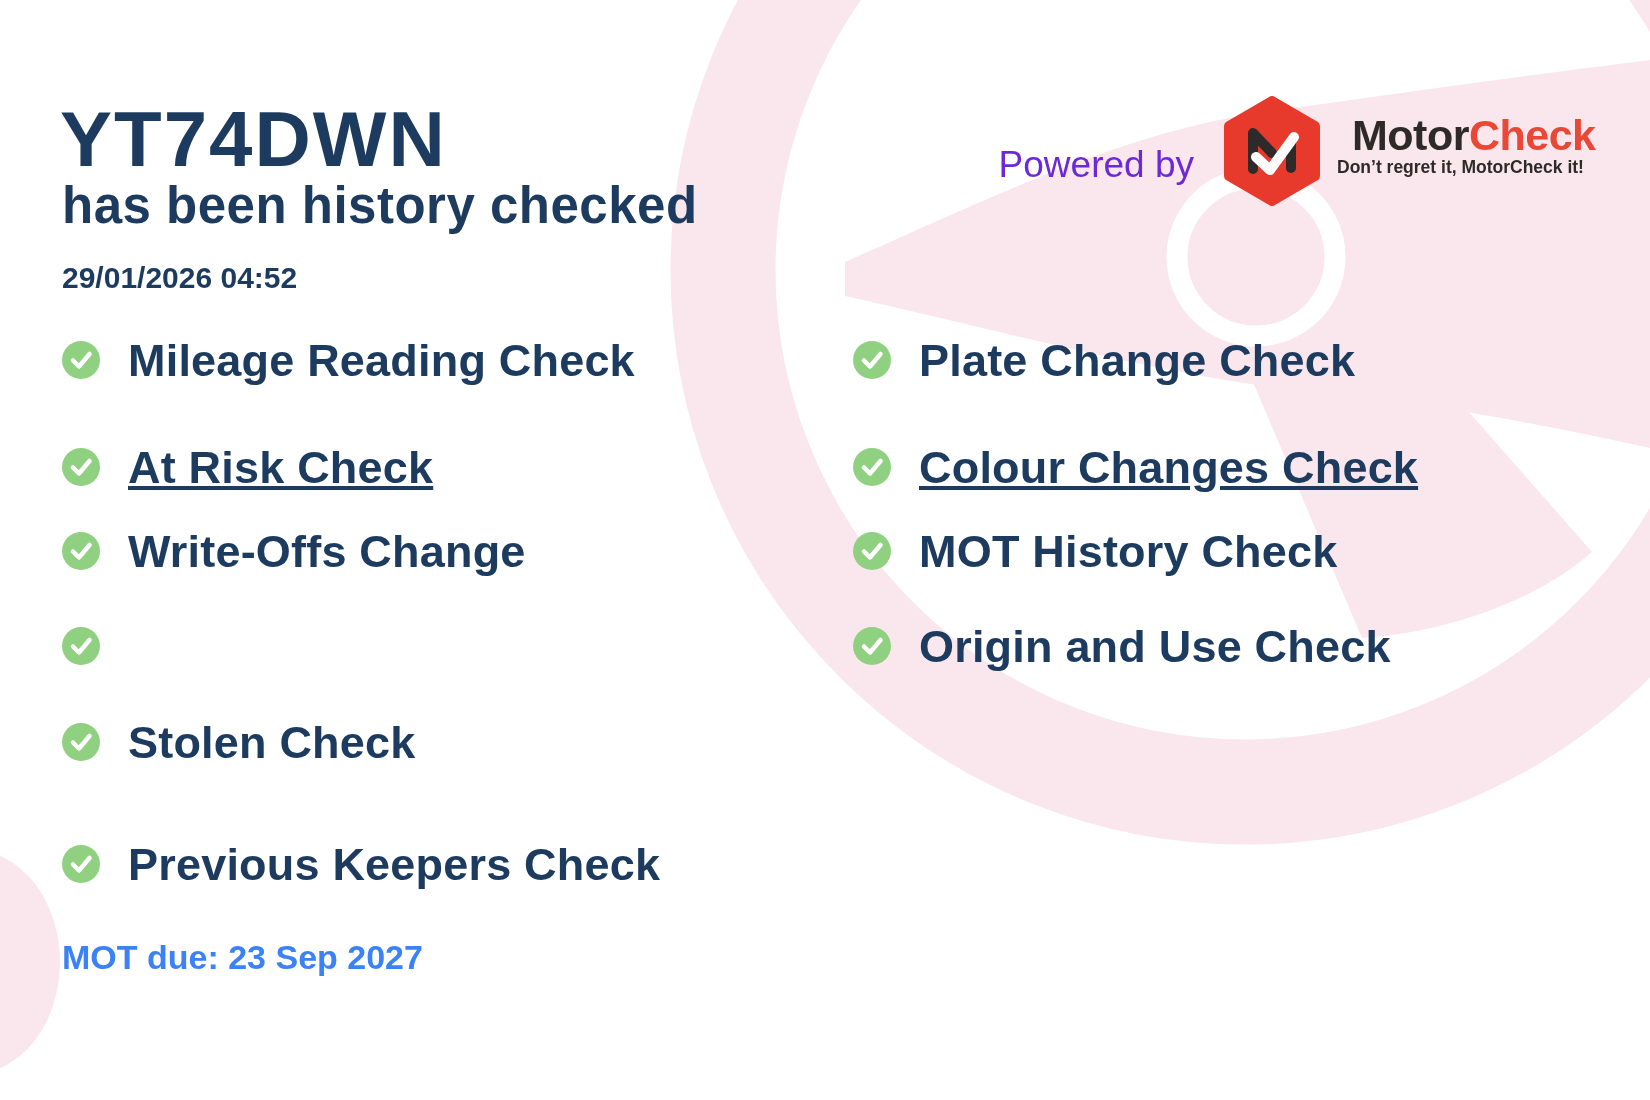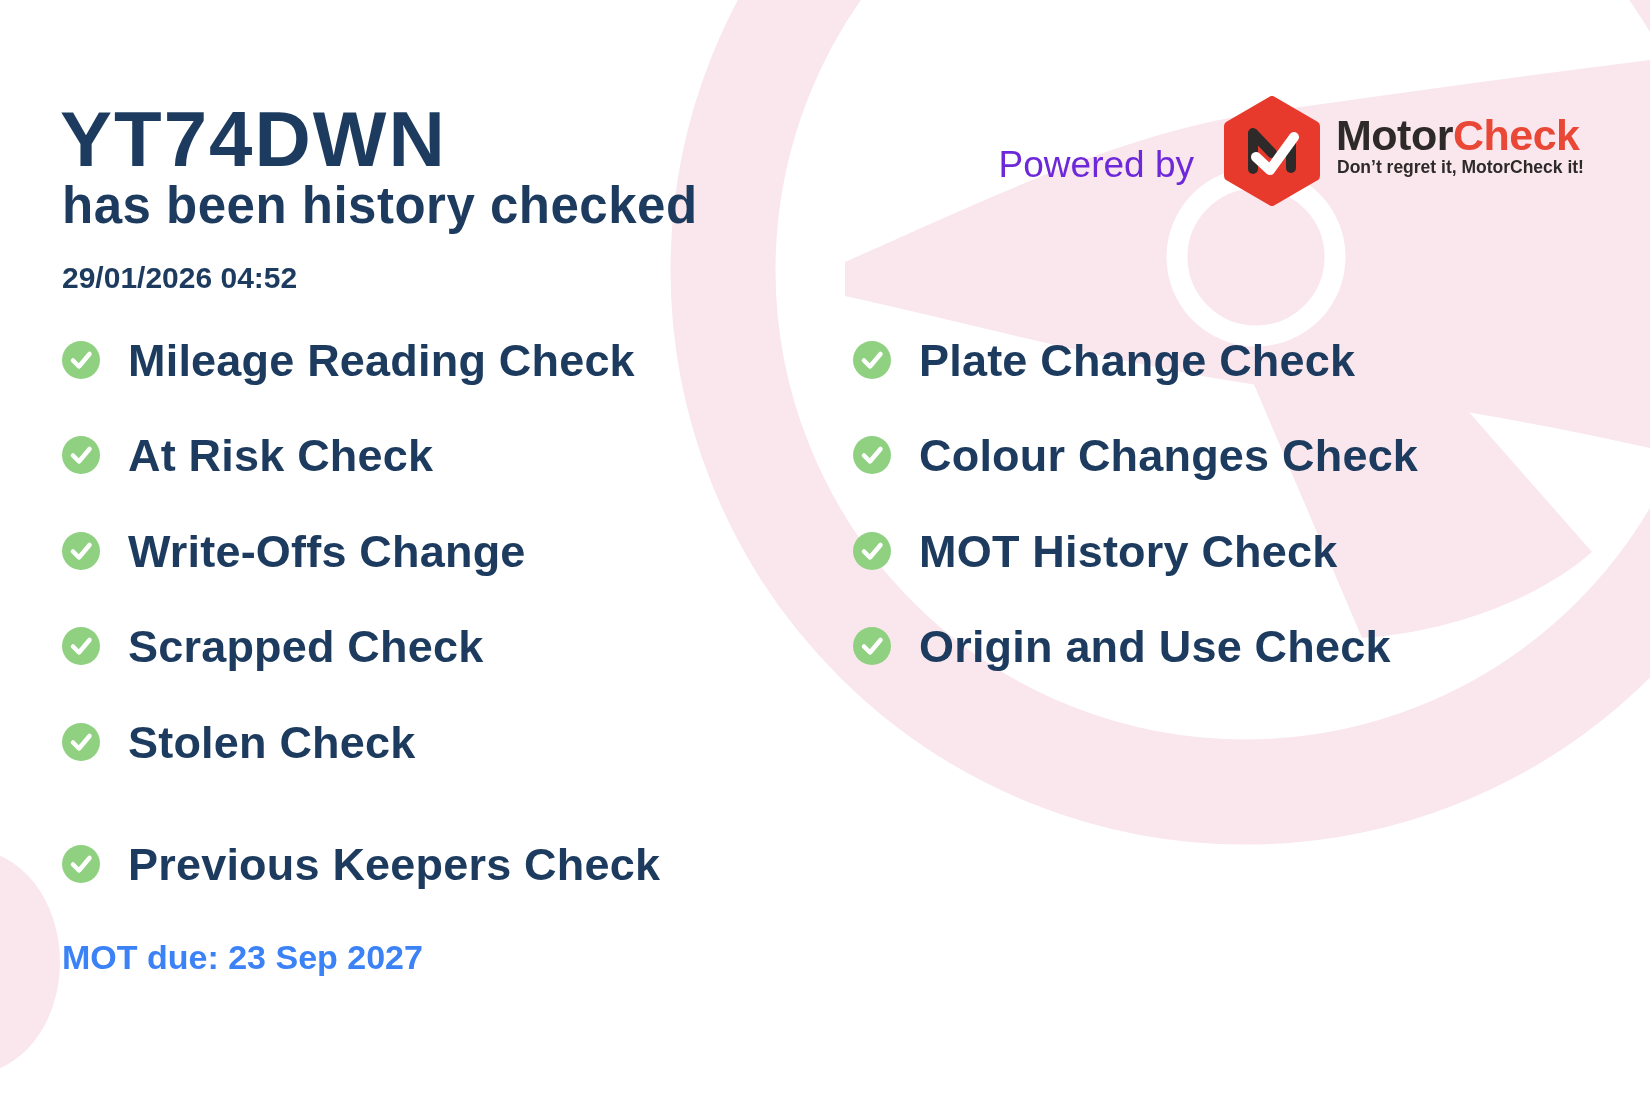--- a/index.html
+++ b/index.html
@@ -35,40 +35,40 @@
   .powered{
     position:absolute;left:920px;top:146px;width:274px;
     text-align:right;font-size:37px;font-weight:500;
     color:#6d28d9;line-height:1;
   }
   .logo-hex{position:absolute;left:1222px;top:96px;}
   .brand-name{
     position:absolute;left:1336px;top:114px;
     font-size:43px;font-weight:800;line-height:1;letter-spacing:-0.5px;
   }
-  .brand-name .motor{color:#2d2a29;}
+  .brand-name .motor{color:#2d2a29;margin-left:16px;}
   .brand-name .checkred{color:#ea4837;}
   .tagline{
     position:absolute;left:1337px;top:159px;
     font-size:17.5px;font-weight:700;color:#2d2a29;line-height:1;
   }
 
   
   .check-row{
     position:absolute;display:flex;align-items:center;height:46px;
   }
   .check-row .tick{flex:0 0 auto;display:block;}
   .check-row .label{
     margin-left:28px;
     font-size:45px;font-weight:700;color:#1c3b5e;
     line-height:1;white-space:nowrap;letter-spacing:0.2px;
   }
   .col-left{left:62px;}
   .col-right{left:853px;}
-  .r1{top:337px;} .r2{top:432px;} .r3{top:528px;}
+  .r1{top:337px;} .r2{top:444px;text-decoration:underline;} .r3{top:528px;}
   .r4{top:623px;} .r5{top:719px;} .r6{top:841px;}
 
   .mot-due{
     position:absolute;left:62px;top:940px;
     font-size:34px;font-weight:700;color:#3b82f6;line-height:1;
   }
 </style>
 </head>
 <body>
 
@@ -132,21 +132,20 @@
         <circle cx="19" cy="19" r="19" fill="#8fd181"></circle>
         <path d="M11,19.5 L17,25.5 L27.5,13" fill="none" stroke="#ffffff" stroke-width="4.5" stroke-linecap="round" stroke-linejoin="round"></path>
       </svg>
     <span class="label">Write-Offs Change</span>
   </div>
   <div class="check-row col-left r4 fg">
     <svg class="tick" width="38" height="38" viewBox="0 0 38 38">
         <circle cx="19" cy="19" r="19" fill="#8fd181"></circle>
         <path d="M11,19.5 L17,25.5 L27.5,13" fill="none" stroke="#ffffff" stroke-width="4.5" stroke-linecap="round" stroke-linejoin="round"></path>
       </svg>
-    <span class="label">Scrapped Check</span>
   </div>
   <div class="check-row col-left r5 fg">
     <svg class="tick" width="38" height="38" viewBox="0 0 38 38">
         <circle cx="19" cy="19" r="19" fill="#8fd181"></circle>
         <path d="M11,19.5 L17,25.5 L27.5,13" fill="none" stroke="#ffffff" stroke-width="4.5" stroke-linecap="round" stroke-linejoin="round"></path>
       </svg>
     <span class="label">Stolen Check</span>
   </div>
   <div class="check-row col-left r6 fg">
     <svg class="tick" width="38" height="38" viewBox="0 0 38 38">

